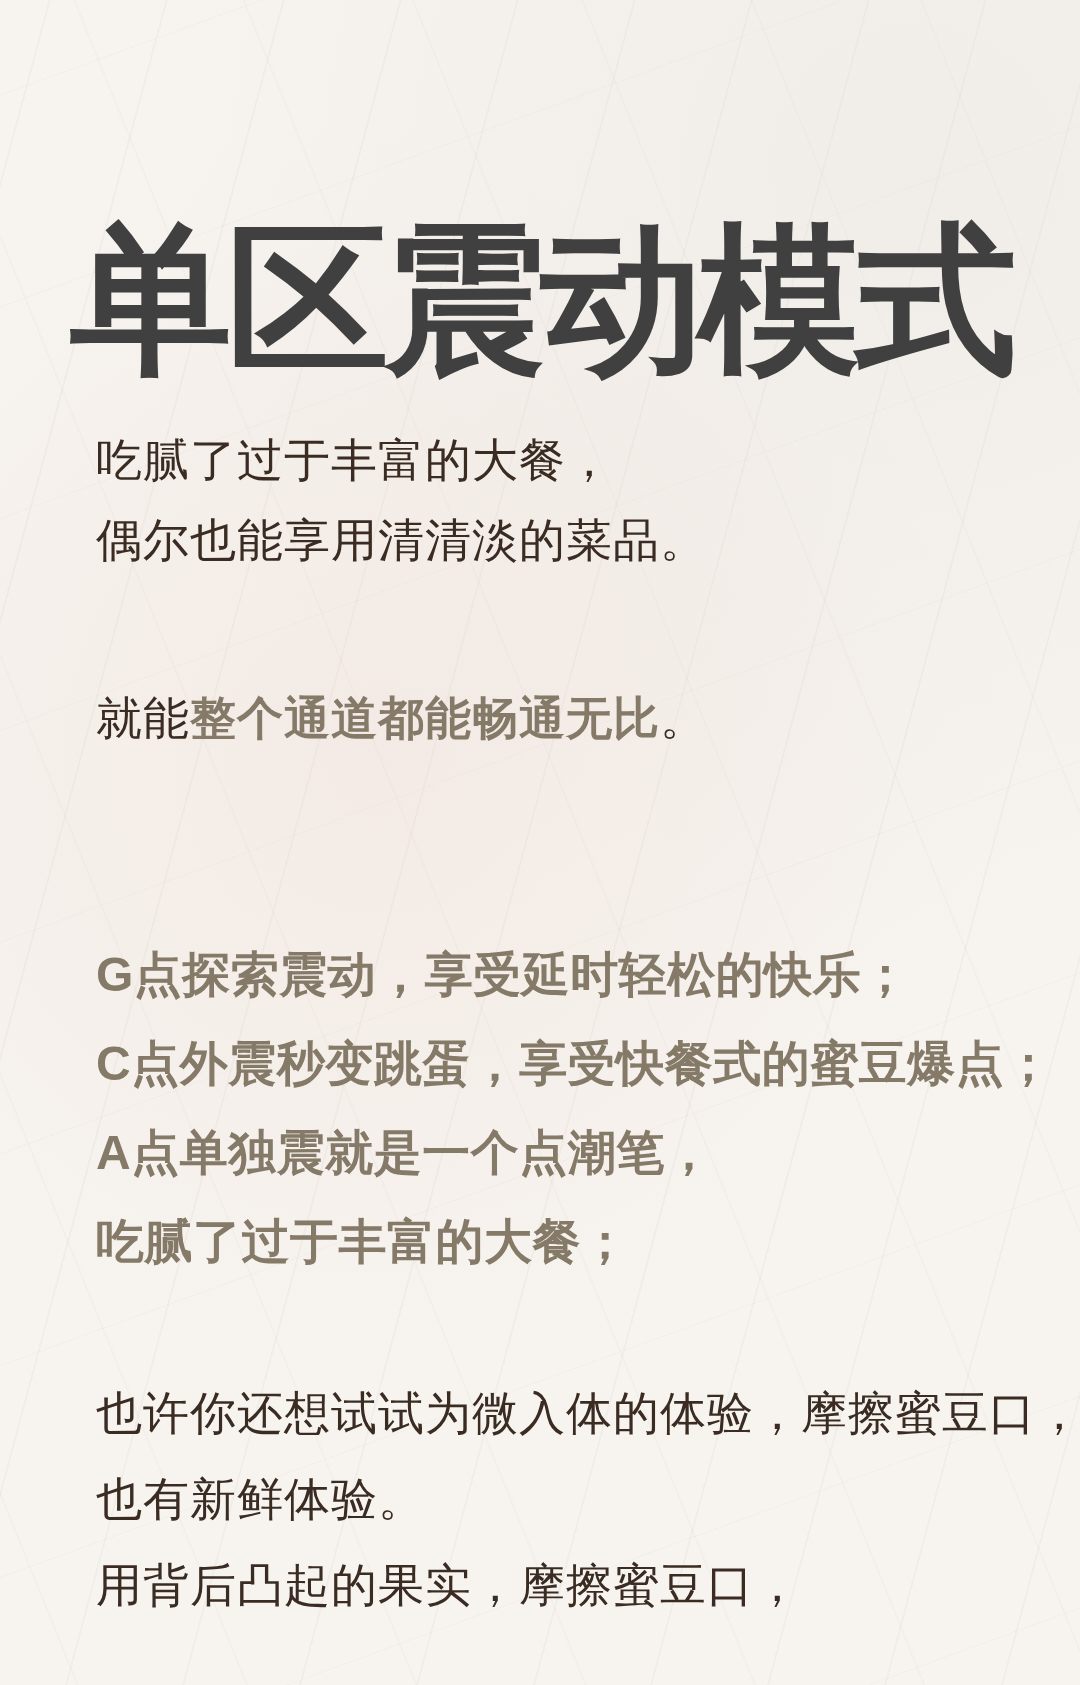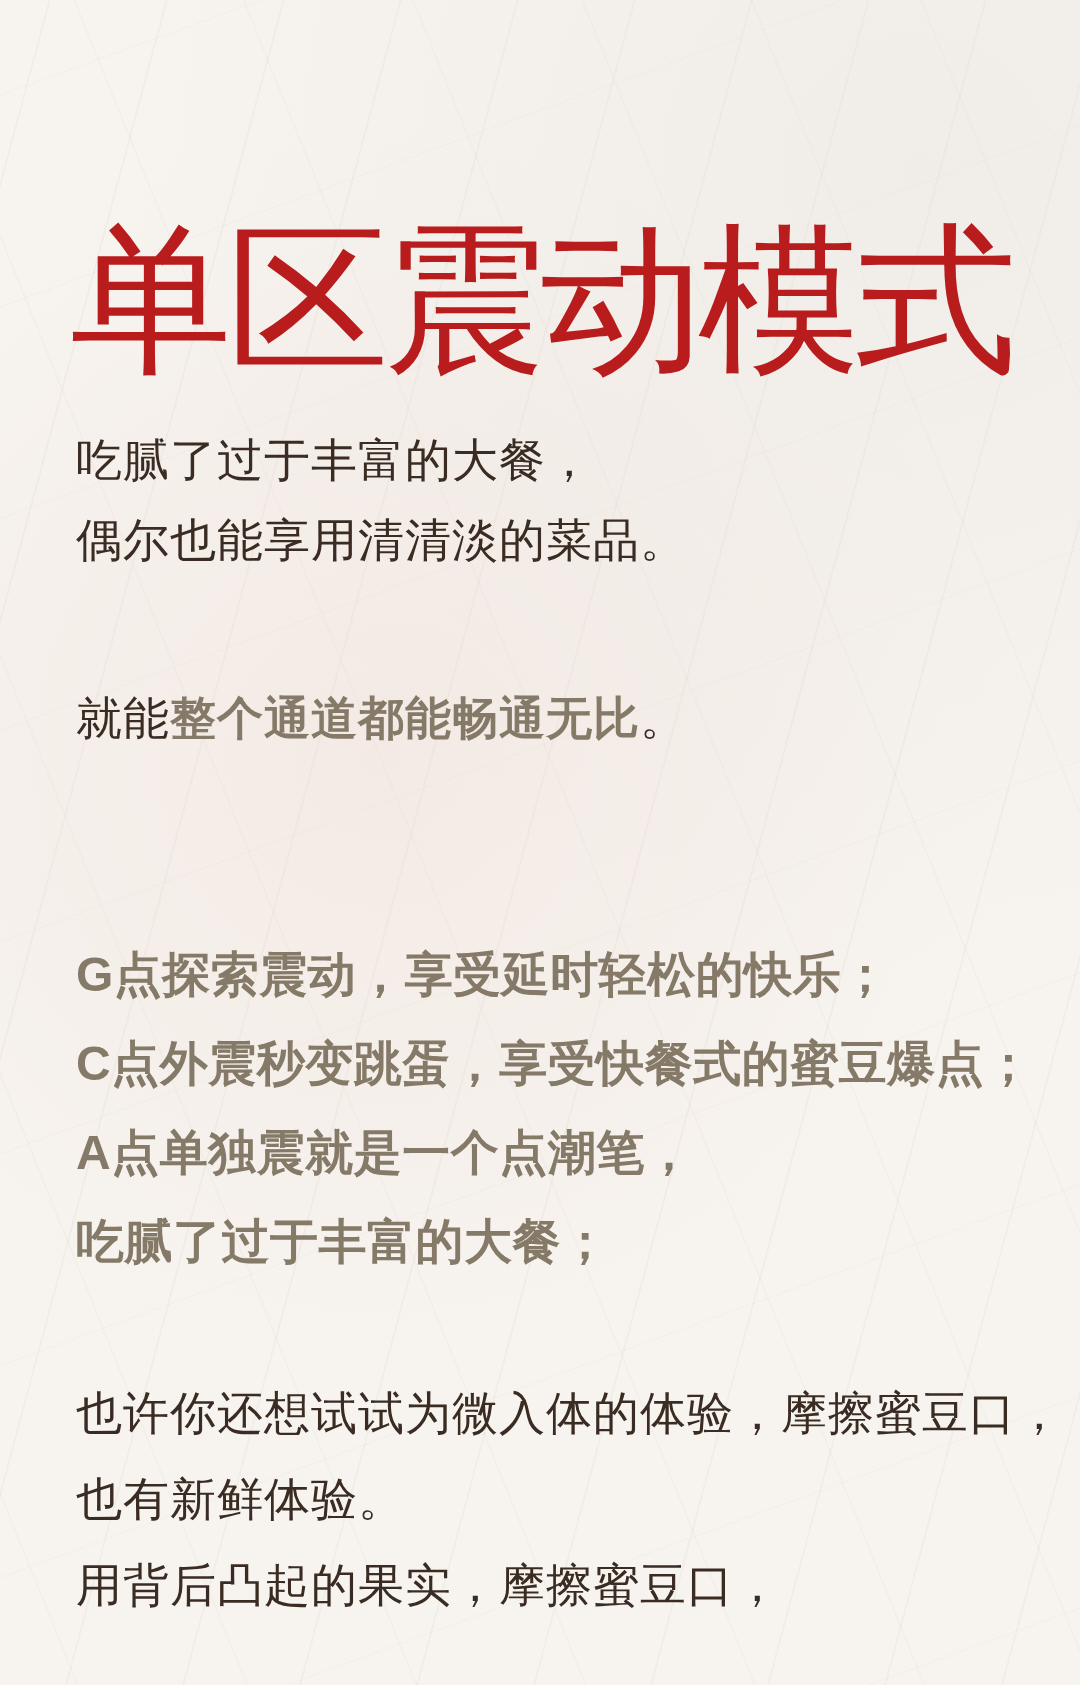--- a/index.html
+++ b/index.html
@@ -24,23 +24,23 @@
       repeating-linear-gradient(105deg, transparent 0 47px, rgba(188,176,164,0.10) 47px 49px, transparent 49px 113px),
       repeating-linear-gradient(68deg, transparent 0 71px, rgba(196,186,176,0.08) 71px 73px, transparent 73px 157px),
       repeating-linear-gradient(160deg, transparent 0 89px, rgba(180,170,160,0.07) 89px 90px, transparent 90px 199px);
   }
   .title{
     position:absolute;
     left:70px;
     top:98px;
     font-size:162px;
     line-height:1.15;
-    font-weight:400;
+    font-weight:700;
     letter-spacing:-5px;
-    color:#b91c1c;
+    color:#404040;
     white-space:nowrap;
   }
   .para{
     position:absolute;
     left:76px;
     white-space:nowrap;
   }
   .para-dark{
     font-size:46px;
     line-height:80px;
@@ -59,21 +59,21 @@
     color:#857968;
   }
   .para-tip{
     top:1370px;
     font-size:46px;
     line-height:86px;
     font-weight:500;
     letter-spacing:1px;
     color:#3a2c22;
   }
-  .line{display:block;}
+  .line{display:block;margin-left:20px;}
   .hl{
     font-weight:700;
     color:#857968;
   }
 </style>
 </head>
 <body>
 
 <div class="page">
 

